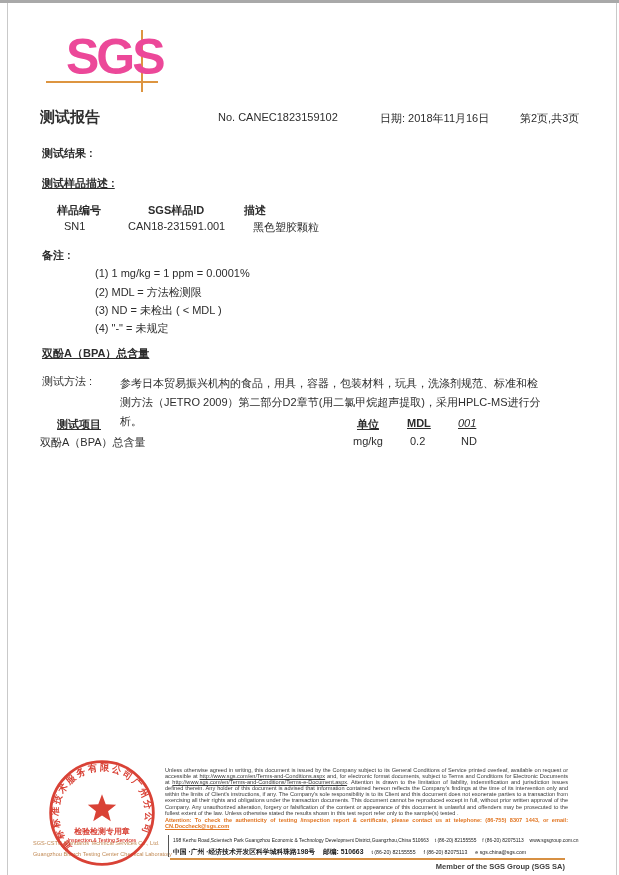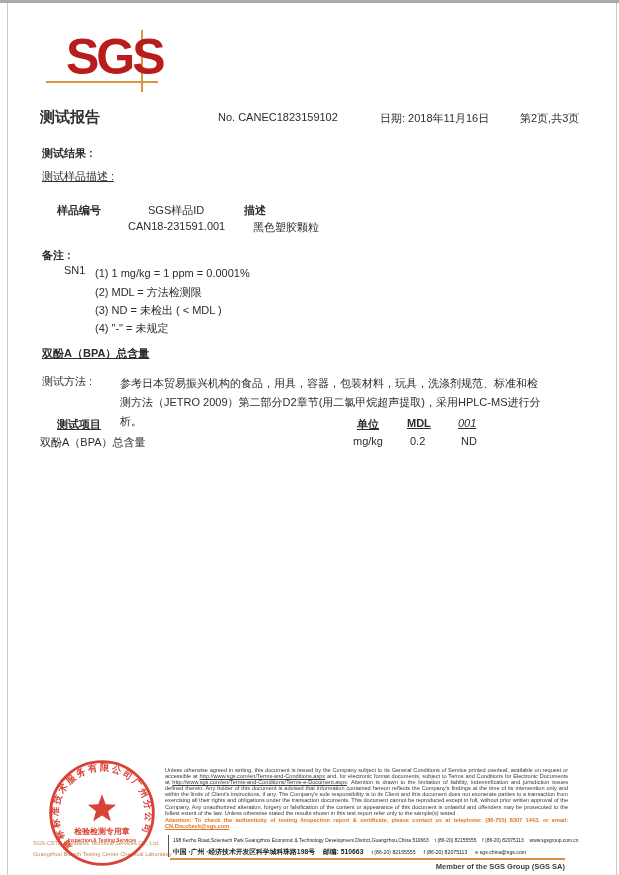--- a/index.html
+++ b/index.html
@@ -6,40 +6,40 @@
   html,body { width:619px; height:875px; background:#ffffff; overflow:hidden; }
   body { font-family:"Liberation Sans","DejaVu Sans",sans-serif; color:#2d2d2d; position:relative; }
 
   .page { position:absolute; left:0; top:0; width:619px; height:875px; background:#fff; }
   .edge-top { position:absolute; left:0; top:0; width:619px; height:3px; background:#a9a9a9; }
   .edge-left { position:absolute; left:7px; top:3px; width:1px; height:872px; background:#c9c9c9; }
   .edge-right { position:absolute; left:616px; top:3px; width:1px; height:872px; background:#c9c9c9; }
 
   
   .logo-wrap { position:absolute; left:60px; top:28px; width:120px; height:66px; }
-  .logo-text { position:absolute; left:6px; top:0px; font-size:50px; font-weight:bold; letter-spacing:-3px; color:#b91c1c; font-family:"Liberation Sans","DejaVu Sans",sans-serif; }
+  .logo-text { position:absolute; left:6px; top:0px; font-size:50px; font-weight:bold; letter-spacing:-3px; color:#ec4899; font-family:"Liberation Sans","DejaVu Sans",sans-serif; }
   .logo-hline { position:absolute; left:-14px; top:53px; width:112px; height:2px; background:#dd9540; }
   .logo-vline { position:absolute; left:81px; top:2px; width:2px; height:62px; background:#dd9540; }
 
   
   .title-row { position:absolute; left:40px; top:108px; width:540px; height:20px;text-align:center; }
   .doc-title { position:absolute; left:0; top:0; font-size:15px; font-weight:bold; }
   .report-no { position:absolute; left:178px; top:3px; font-size:11px; }
   .report-date { position:absolute; left:340px; top:3px; font-size:11px; }
   .page-info { position:absolute; left:480px; top:3px; font-size:11px; }
 
   .lbl { font-size:11px; }
   .b { font-weight:bold; }
   .results-label { position:absolute; left:42px; top:146px; }
-  .sample-title { position:absolute; left:42px; top:169px; font-weight:normal; text-decoration:underline;text-align:center; }
+  .sample-title { position:absolute; left:42px; top:176px; font-weight:bold; text-decoration:underline;text-align:center; }
 
   .sample-h-1 { position:absolute; left:57px;  top:203px; font-weight:bold; }
-  .sample-h-2 { position:absolute; left:148px; top:203px; font-weight:normal; }
+  .sample-h-2 { position:absolute; left:148px; top:203px; font-weight:bold; }
   .sample-h-3 { position:absolute; left:244px; top:203px; font-weight:bold; }
-  .sample-c-1 { position:absolute; left:64px;  top:220px;margin-top:44px; }
+  .sample-c-1 { position:absolute; left:64px;  top:220px; }
   .sample-c-2 { position:absolute; left:128px; top:220px;text-align:right; }
   .sample-c-3 { position:absolute; left:253px; top:220px; }
 
   .remarks-label { position:absolute; left:42px; top:248px; }
   .remark-item { position:absolute; left:95px; font-size:11px; }
   .ri0 { top:267px; } .ri1 { top:285px; } .ri2 { top:303px;text-align:center; } .ri3 { top:321px; }
 
   .bpa-title { position:absolute; left:42px; top:346px; font-size:11px; font-weight:bold; text-decoration:underline; }
   .method-label { position:absolute; left:42px; top:374px; }
   .method-text { position:absolute; left:120px; top:374px; width:422px; font-size:11px; line-height:19px; }

